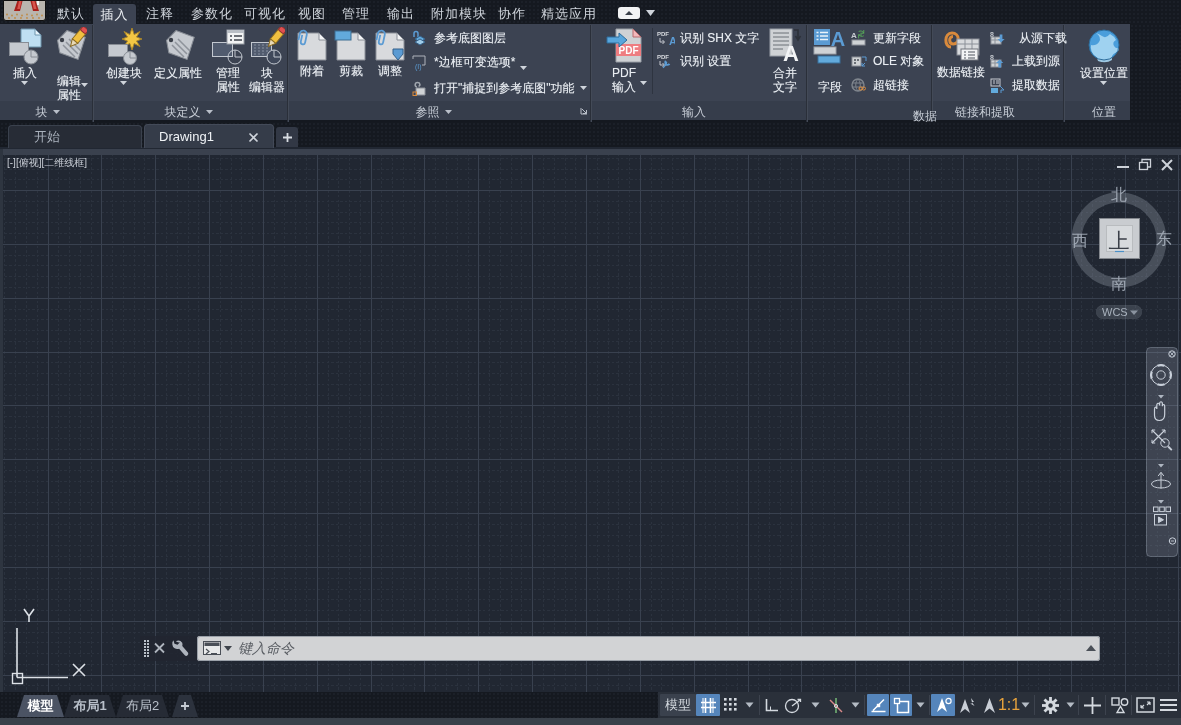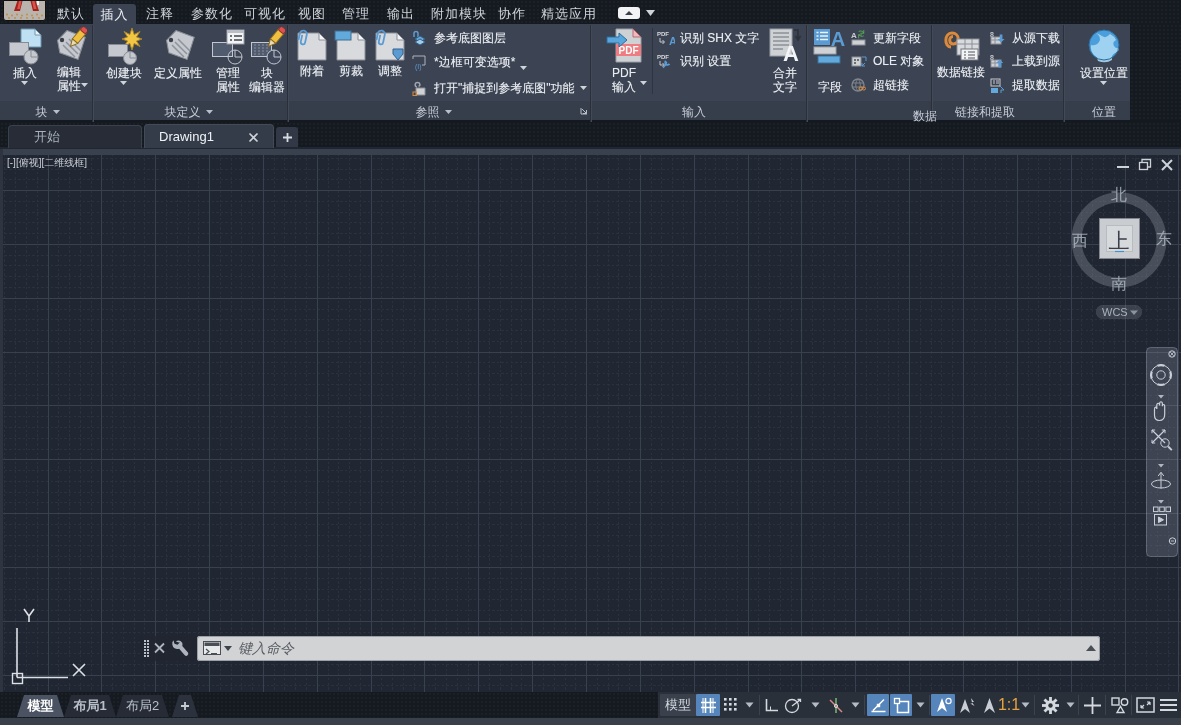--- a/index.html
+++ b/index.html
@@ -91,21 +91,21 @@
           <circle cx="11" cy="11" r="2.2" fill="#3a3f48"></circle>
           <path d="M12 16 L24 28 M15 13 L27 25 M18 10 L30 22" stroke="#8e939b" stroke-width="1.5"></path>
         </g>
         <g transform="translate(20,-1) rotate(40 8 8)">
           <rect x="6" y="2" width="7" height="14" fill="#f0c040" stroke="#8a6a20"></rect>
           <path d="M6 16 L13 16 L9.5 23 Z" fill="#e8d9b8" stroke="#8a6a20"></path>
           <rect x="6" y="-1" width="7" height="5" rx="2" fill="#e05050" stroke="#8a3030"></rect>
         </g>
       </svg>
     </div>
-    <div class="txt" style="margin-top:0">编辑</div>
+    <div class="txt" style="margin-top:9px">编辑</div>
     <div class="txt">属性</div>
   </div>
 <svg class="abs" width="8" height="5" style="left:81px;top:83px">
     <path d="M0 0 h7 l-3.5 4 Z" fill="#cfd4db"></path>
   </svg>
 <div class="abs plabel" style="left:-22px;top:104px;width:140px;text-align:center;white-space:nowrap">块<svg width="8" height="5" style="display:inline-block;vertical-align:1px;margin-left:5px">
       <path d="M0 0 h7 l-3.5 4 Z" fill="#b9bfc9"></path>
     </svg></div>
 <div class="abs" style="left:100px;top:27px;width:48px;text-align:center">
     <div style="display:flex;justify-content:center">
@@ -328,21 +328,21 @@
       <svg width="40" height="38">
         <path d="M10 20 C3 20 3 6 11 6 C19 6 19 17 12.5 17 C7.5 17 7.5 9.5 12 9.5" fill="none" stroke="#d98a3c" stroke-width="3"></path>
         <rect x="16" y="12" width="22" height="16" fill="#d8dadd" stroke="#8b9098"></rect>
         <path d="M16 17 h22 M24 12 v16 M31 12 v16" stroke="#8b9098"></path>
         <rect x="20" y="22" width="17" height="11" fill="#f2f3f4" stroke="#70757d"></rect>
         <path d="M23 25 h2 M27 25 h7 M23 28 h2 M27 28 h7 M23 31 h2 M27 31 h7" stroke="#4f555e"></path>
       </svg>
     </div>
     <div class="txt" style="margin-top:0">数据链接</div>
   </div>
-<div class="abs" style="left:989px;top:30px;display:flex;align-items:center;gap:5px">
+<div class="abs" style="left:989px;top:30px;display:flex;align-items:center;gap:12px">
     <svg width="18" height="17">
       <text x="1" y="7" font-size="7" font-weight="bold" fill="#c5c9cf">8</text>
       <rect x="2" y="7" width="10" height="7" fill="#cfd2d5" stroke="#8b9098"></rect>
       <path d="M2 10 h10 M6 7 v7" stroke="#8b9098"></path>
       <path d="M13 6 v5 l-2.5 0 l4 4 l4 -4 l-2.5 0 v-5 Z" fill="#5b9bd3" transform="translate(-1,-1) scale(0.9)"></path>
     </svg>
     <span class="rowtxt">从源下载</span>
   </div>
 <div class="abs" style="left:989px;top:53px;display:flex;align-items:center;gap:5px">
     <svg width="18" height="17">

